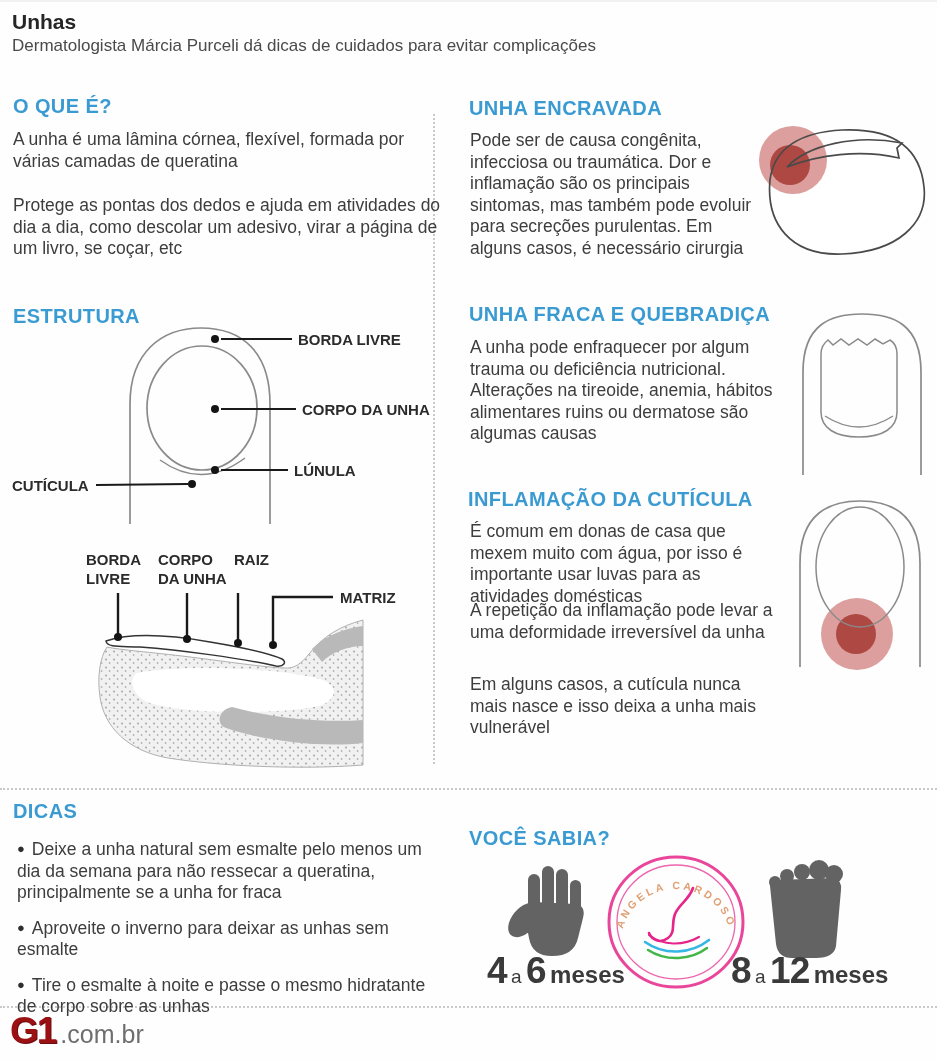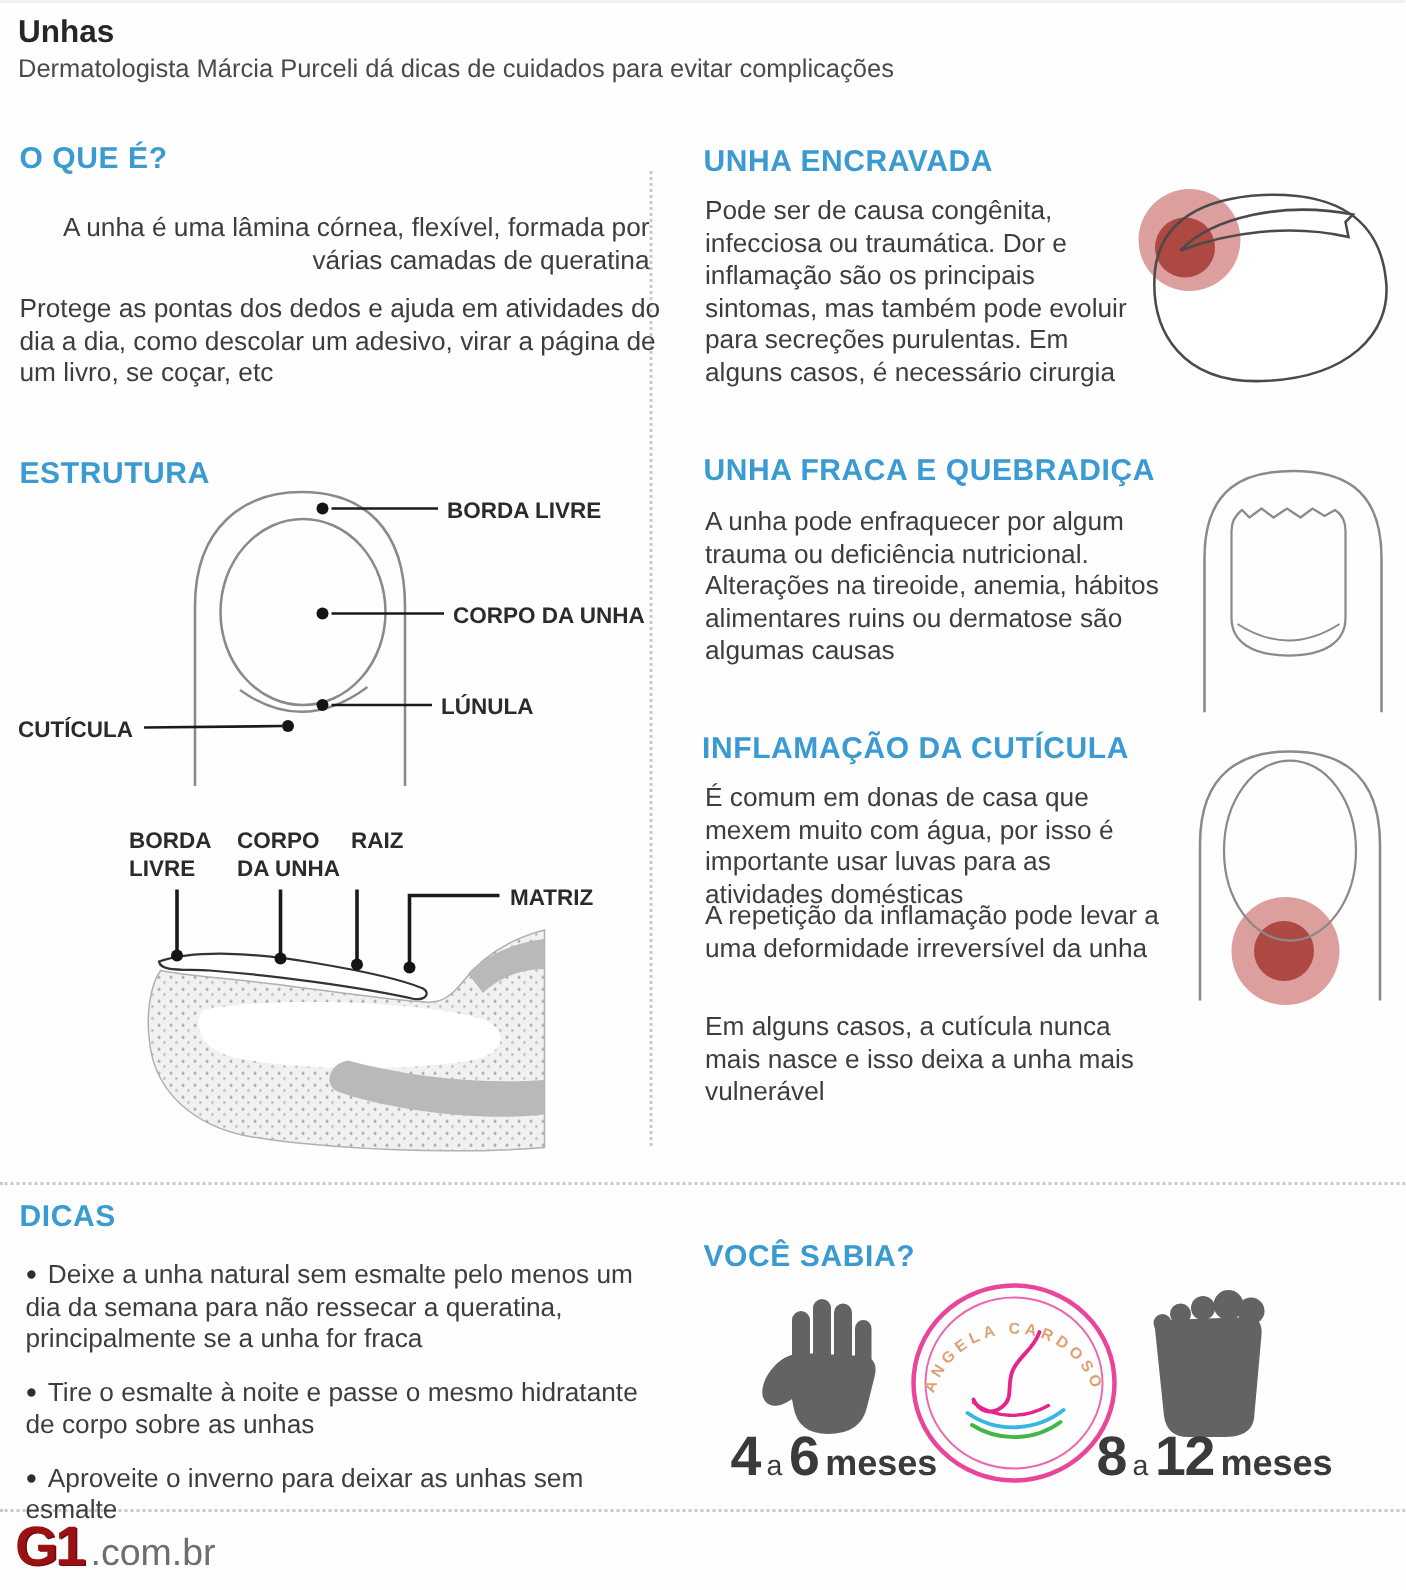--- a/index.html
+++ b/index.html
@@ -33,21 +33,21 @@
 <div class="stage">
 
   <div class="abs title" style="left:12px;top:8px;">Unhas</div>
   <div class="abs subtitle" style="left:12px;top:34px;">Dermatologista Márcia Purceli dá dicas de cuidados para evitar complicações</div>
 
   <div class="abs vdash" style="left:433px;top:112px;height:650px;"></div>
   <div class="abs hdash" style="left:0;top:786px;width:937px;"></div>
   <div class="abs hdash" style="left:0;top:1004px;width:937px;"></div>
 
   <div class="abs h-blue" style="left:13px;top:93px;">O QUE É?</div>
-  <div class="abs body-txt" style="left:13px;top:139px;width:420px;text-align:right;">A unha é uma lâmina córnea, flexível, formada por várias camadas de queratina</div>
+  <div class="abs body-txt" style="left:13px;top:127px;width:420px;">A unha é uma lâmina córnea, flexível, formada por várias camadas de queratina</div>
   <div class="abs body-txt" style="left:13px;top:193px;width:430px;">Protege as pontas dos dedos e ajuda em atividades do dia a dia, como descolar um adesivo, virar a página de um livro, se coçar, etc</div>
 
   <div class="abs h-blue" style="left:13px;top:303px;">ESTRUTURA</div>
 
   <svg class="abs" style="left:0;top:322px;" width="437" height="205" viewBox="0 0 437 205">
     <path d="M130,200 L130,80 C130,28 162,4 201,4 C242,4 270,28 270,80 L270,200" fill="none" stroke="#8a8a8a" stroke-width="1.7"></path>
     <ellipse cx="202" cy="84" rx="55" ry="62" fill="none" stroke="#8a8a8a" stroke-width="1.7"></ellipse>
     <path d="M160,136 Q202,166 245,134" fill="none" stroke="#8a8a8a" stroke-width="1.5"></path>
     <g stroke="#1a1a1a" stroke-width="1.8">
       <line x1="221" y1="15" x2="292" y2="15"></line>
@@ -139,22 +139,22 @@
   <svg class="abs" style="left:790px;top:493px;" width="140" height="178" viewBox="0 0 140 178">
     <circle cx="67" cy="139" r="36" fill="#c0504d" opacity="0.55"></circle>
     <circle cx="66" cy="139" r="20" fill="#9e2b25" opacity="0.75"></circle>
     <path d="M10,172 L10,68 C10,18 40,6 70,6 C100,6 130,18 130,68 L130,172" fill="none" stroke="#8a8a8a" stroke-width="1.7"></path>
     <ellipse cx="70" cy="72" rx="44" ry="60" fill="none" stroke="#8a8a8a" stroke-width="1.5"></ellipse>
   </svg>
 
   <div class="abs h-blue" style="left:13px;top:798px;">DICAS</div>
   <div class="abs body-txt" style="left:13px;top:836px;width:435px;">
     <p class="tip"><span class="bullet">●</span><span>Deixe a unha natural sem esmalte pelo menos um dia da semana para não ressecar a queratina, principalmente se a unha for fraca</span></p>
+    <p class="tip"><span class="bullet">●</span><span>Aproveite o inverno para deixar as unhas sem esmalte</span></p>
     <p class="tip"><span class="bullet">●</span><span>Tire o esmalte à noite e passe o mesmo hidratante de corpo sobre as unhas</span></p>
-    <p class="tip"><span class="bullet">●</span><span>Aproveite o inverno para deixar as unhas sem esmalte</span></p>
   </div>
 
   <div class="abs h-blue" style="left:469px;top:798px;margin-top:27px;">VOCÊ SABIA?</div>
 
   <svg class="abs" style="left:506px;top:856px;" width="88" height="98" viewBox="0 0 88 98">
     <g fill="#636363">
       <ellipse cx="18" cy="62" rx="12" ry="20" transform="rotate(40 18 62)"></ellipse>
       <rect x="22" y="16" width="12" height="46" rx="6"></rect>
       <rect x="36" y="8" width="12" height="52" rx="6"></rect>
       <rect x="50" y="11" width="12" height="50" rx="6"></rect>

